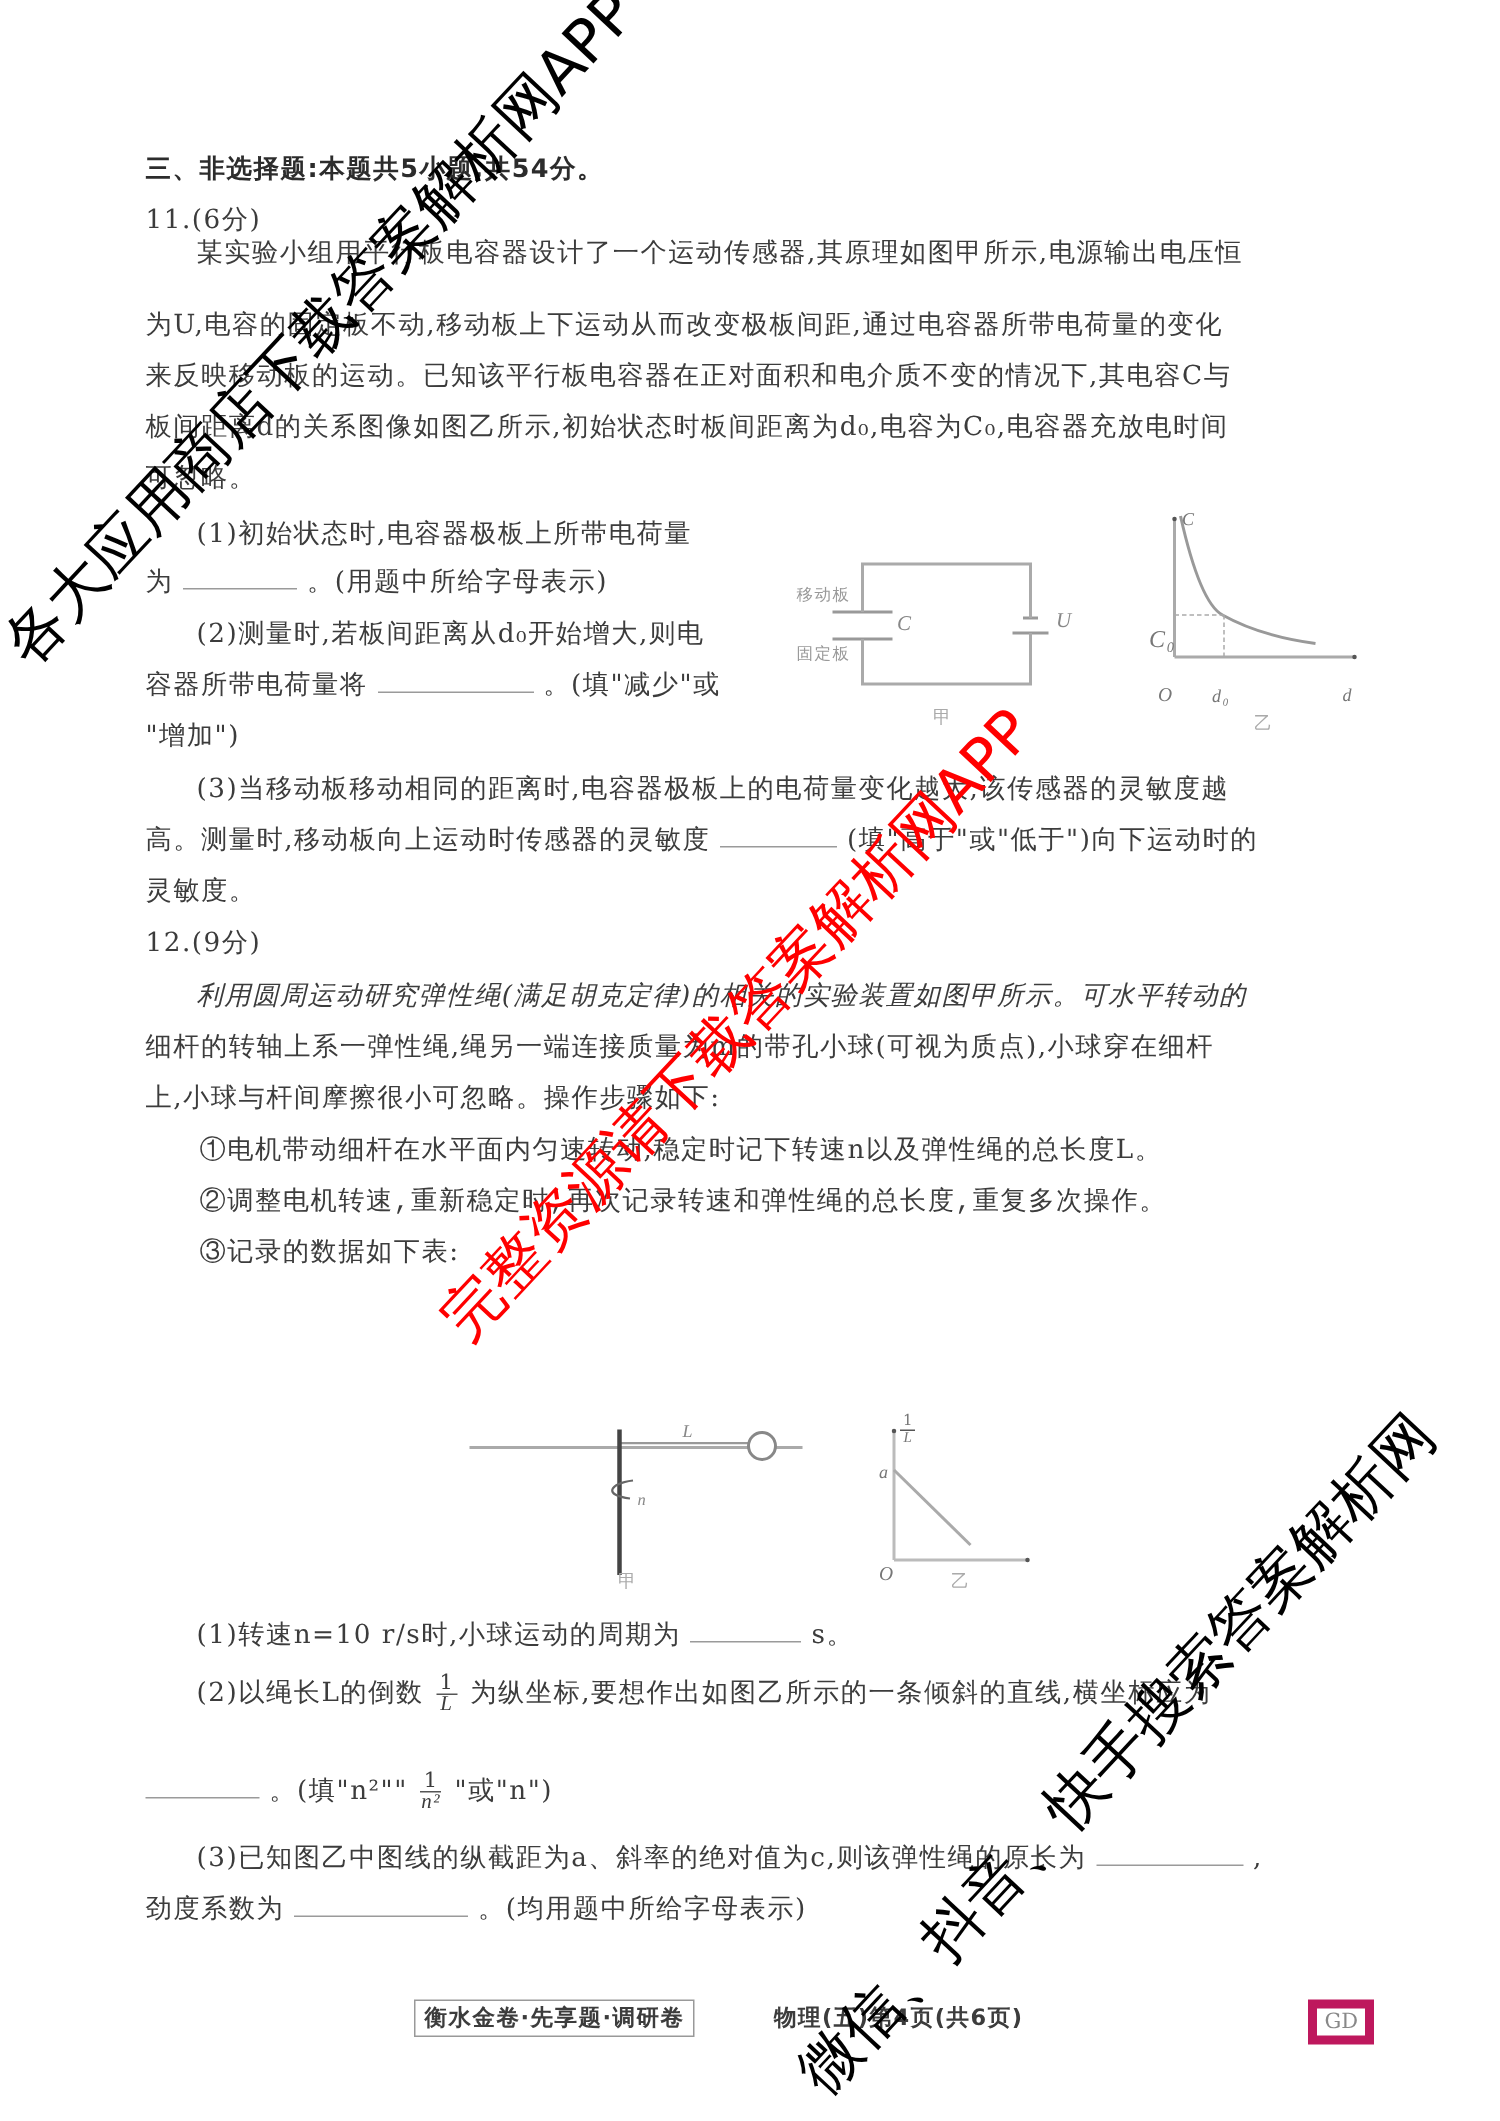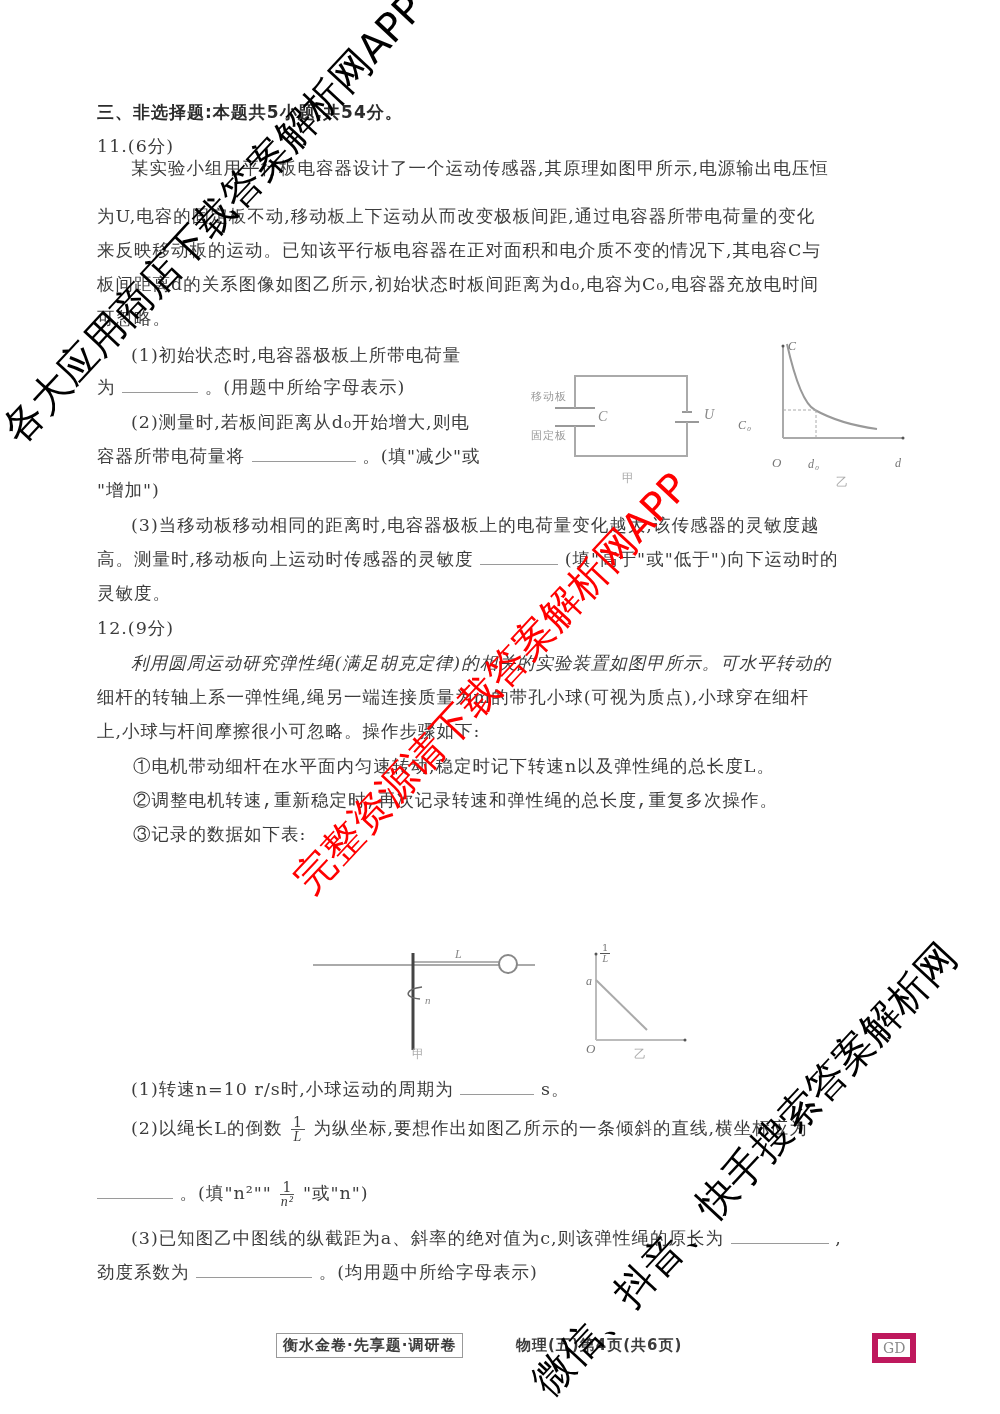--- a/index.html
+++ b/index.html
@@ -75,21 +75,21 @@
   <svg style="position:absolute;left:770px;top:340px;" width="140" height="130">
     <line x1="13" y1="6" x2="13" y2="98" stroke="#aaa" stroke-width="2"></line>
     <line x1="13" y1="98" x2="133" y2="98" stroke="#aaa" stroke-width="2"></line>
     <circle cx="13" cy="6" r="1.5" fill="#555"></circle>
     <circle cx="133" cy="98" r="1.5" fill="#555"></circle>
     <path d="M17 22 Q 30 80 45 88 Q 70 102 107 107" transform="translate(0,-18)" fill="none" stroke="#999" stroke-width="2"></path>
     <line x1="13" y1="70" x2="46" y2="70" stroke="#aaa" stroke-dasharray="3,2"></line>
     <line x1="46" y1="70" x2="46" y2="98" stroke="#aaa" stroke-dasharray="3,2"></line>
   </svg>
   <div class="line it" style="left:788px;top:339px;font-size:12px;color:#777;">C</div>
-  <div class="line it" style="left:738px;top:418px;font-size:12px;color:#777;text-align:center;">C₀</div>
+  <div class="line it" style="left:766px;top:418px;font-size:16px;color:#777;text-align:center;">C₀</div>
   <div class="line it" style="left:772px;top:455px;font-size:13px;color:#777;">O</div>
   <div class="line it" style="left:808px;top:457px;font-size:12px;color:#777;">d₀</div>
   <div class="line it" style="left:895px;top:456px;font-size:12px;color:#777;">d</div>
   <div class="line" style="left:836px;top:474px;font-size:12px;color:#aaa;">乙</div>
 
   <div class="line" style="left:131px;top:513px;">(3)当移动板移动相同的距离时,电容器极板上的电荷量变化越大,该传感器的灵敏度越</div>
   <div class="line" style="left:97px;top:547px;">
     <span>高。测量时,移动板向上运动时传感器的灵敏度</span>
     <span class="blank" style="width:78px;"></span>
     <span>(填"高于"或"低于")向下运动时的</span>

